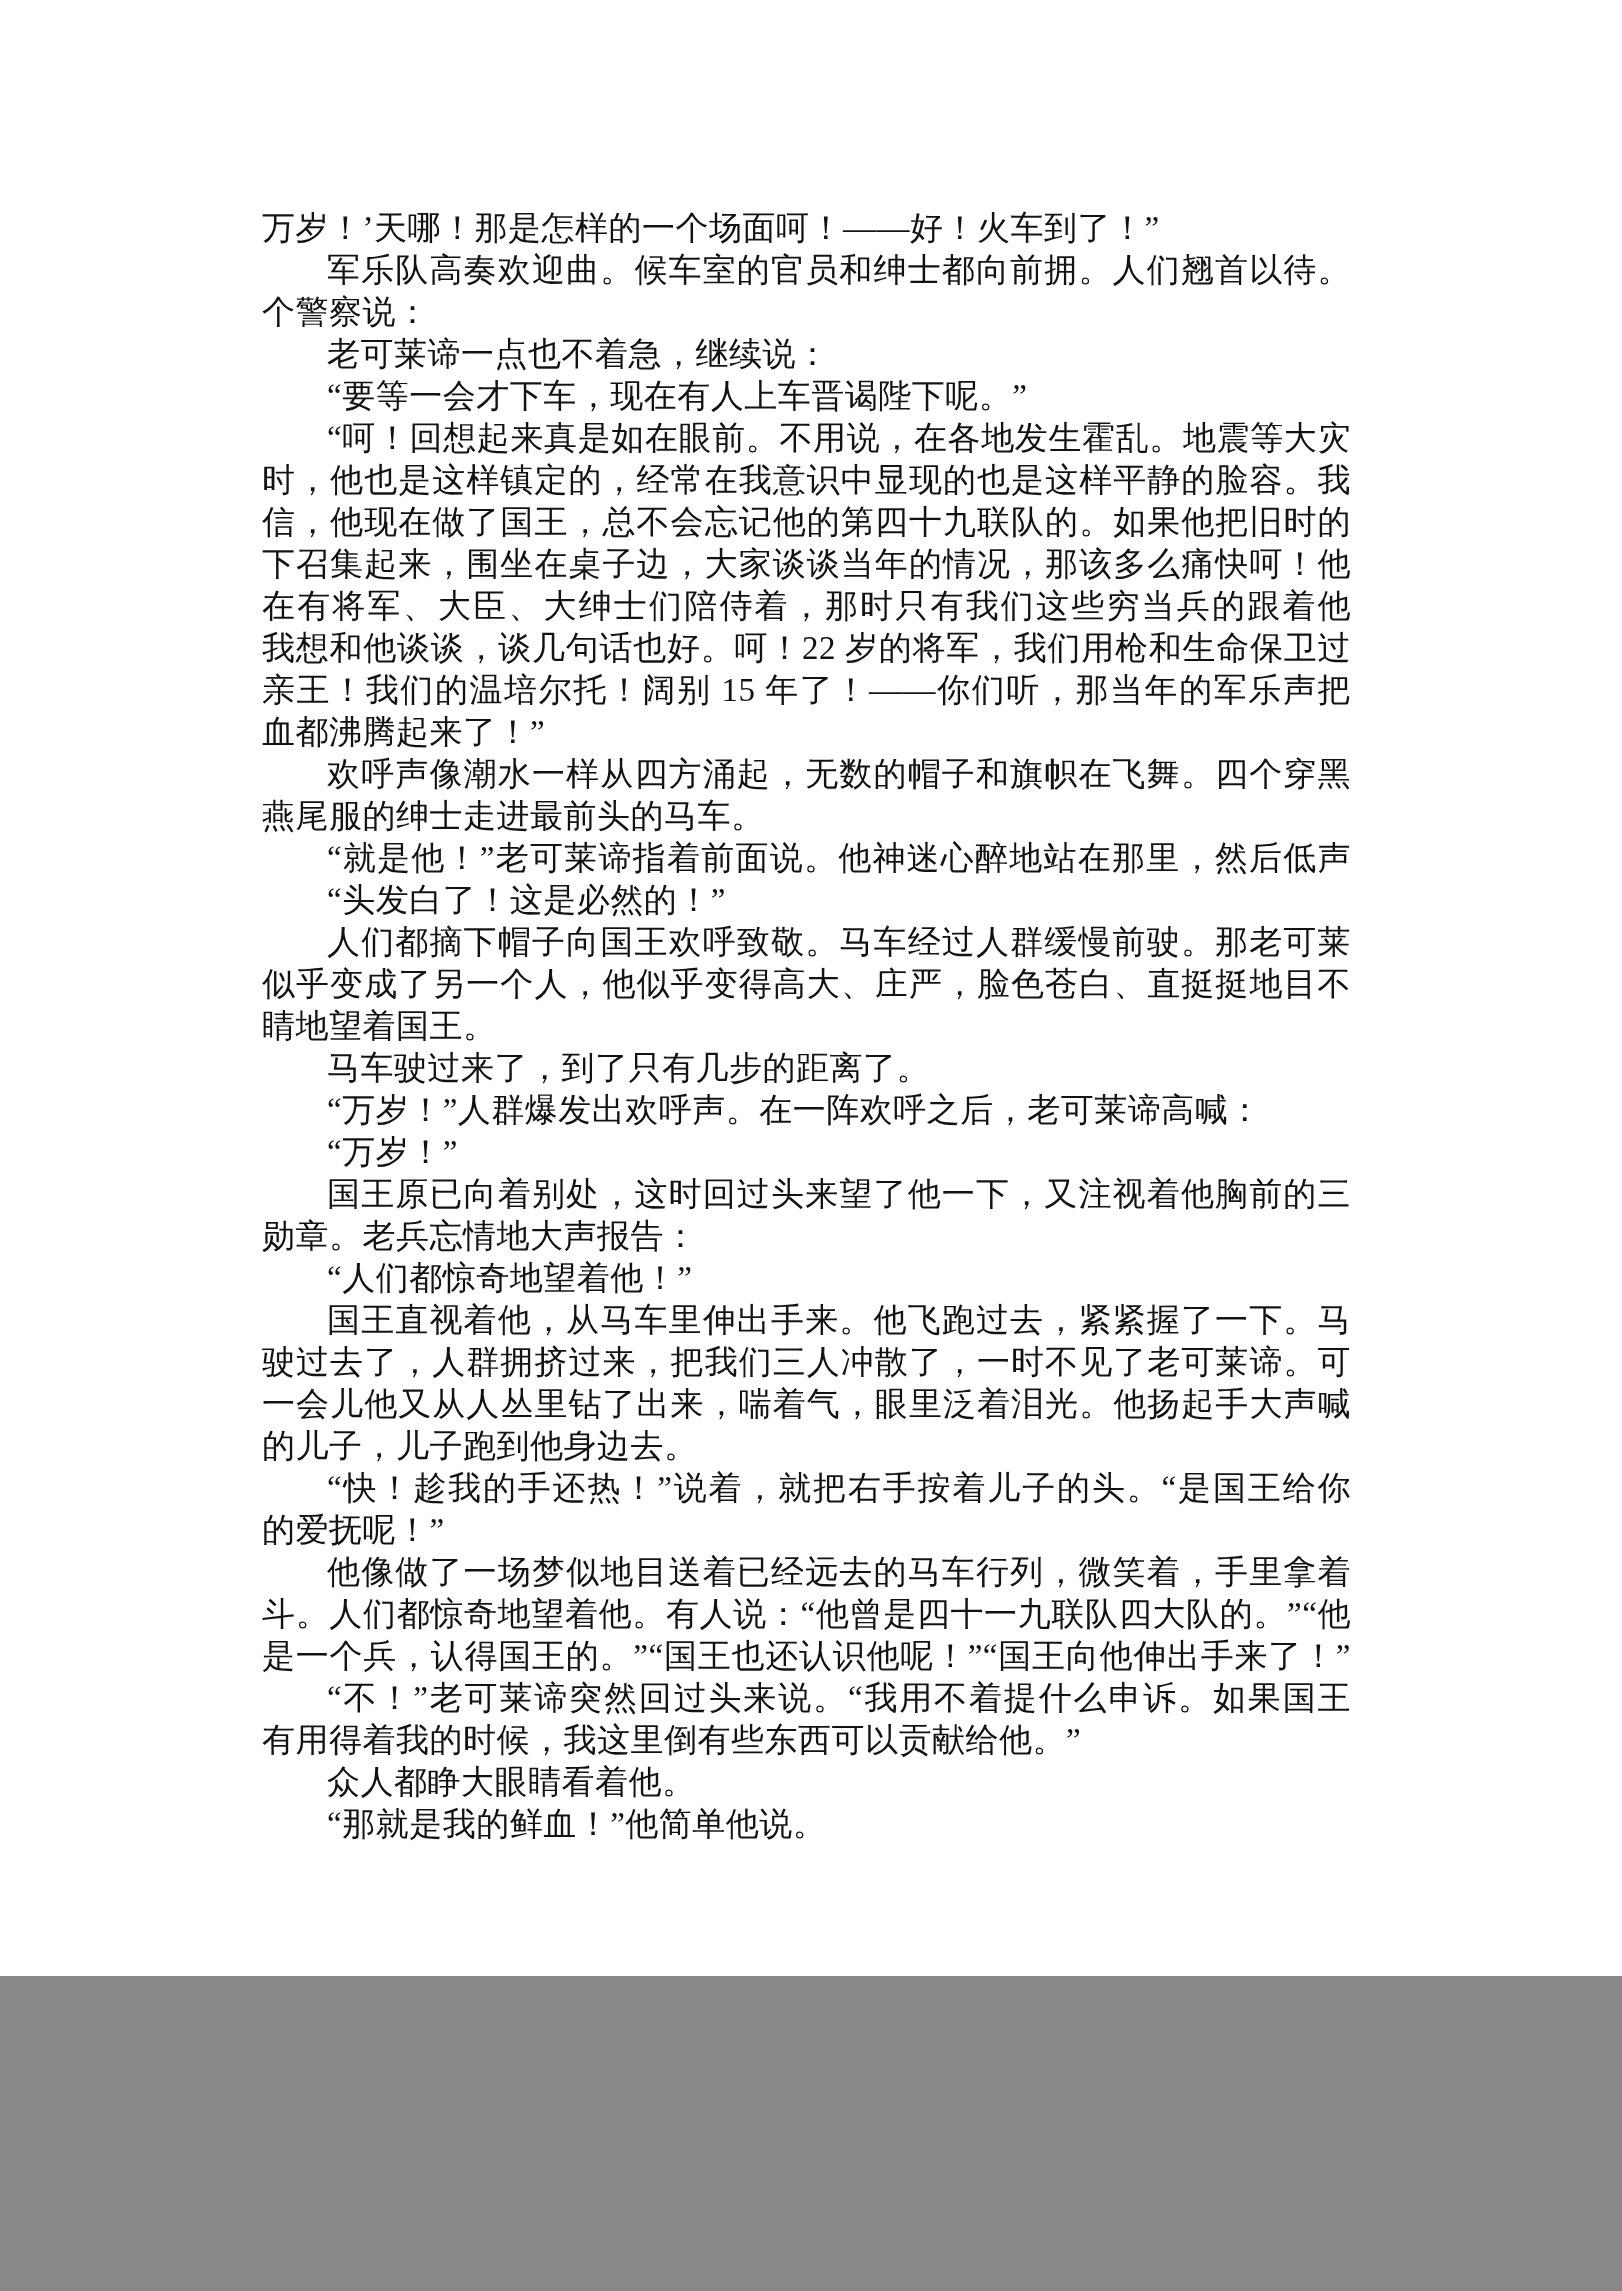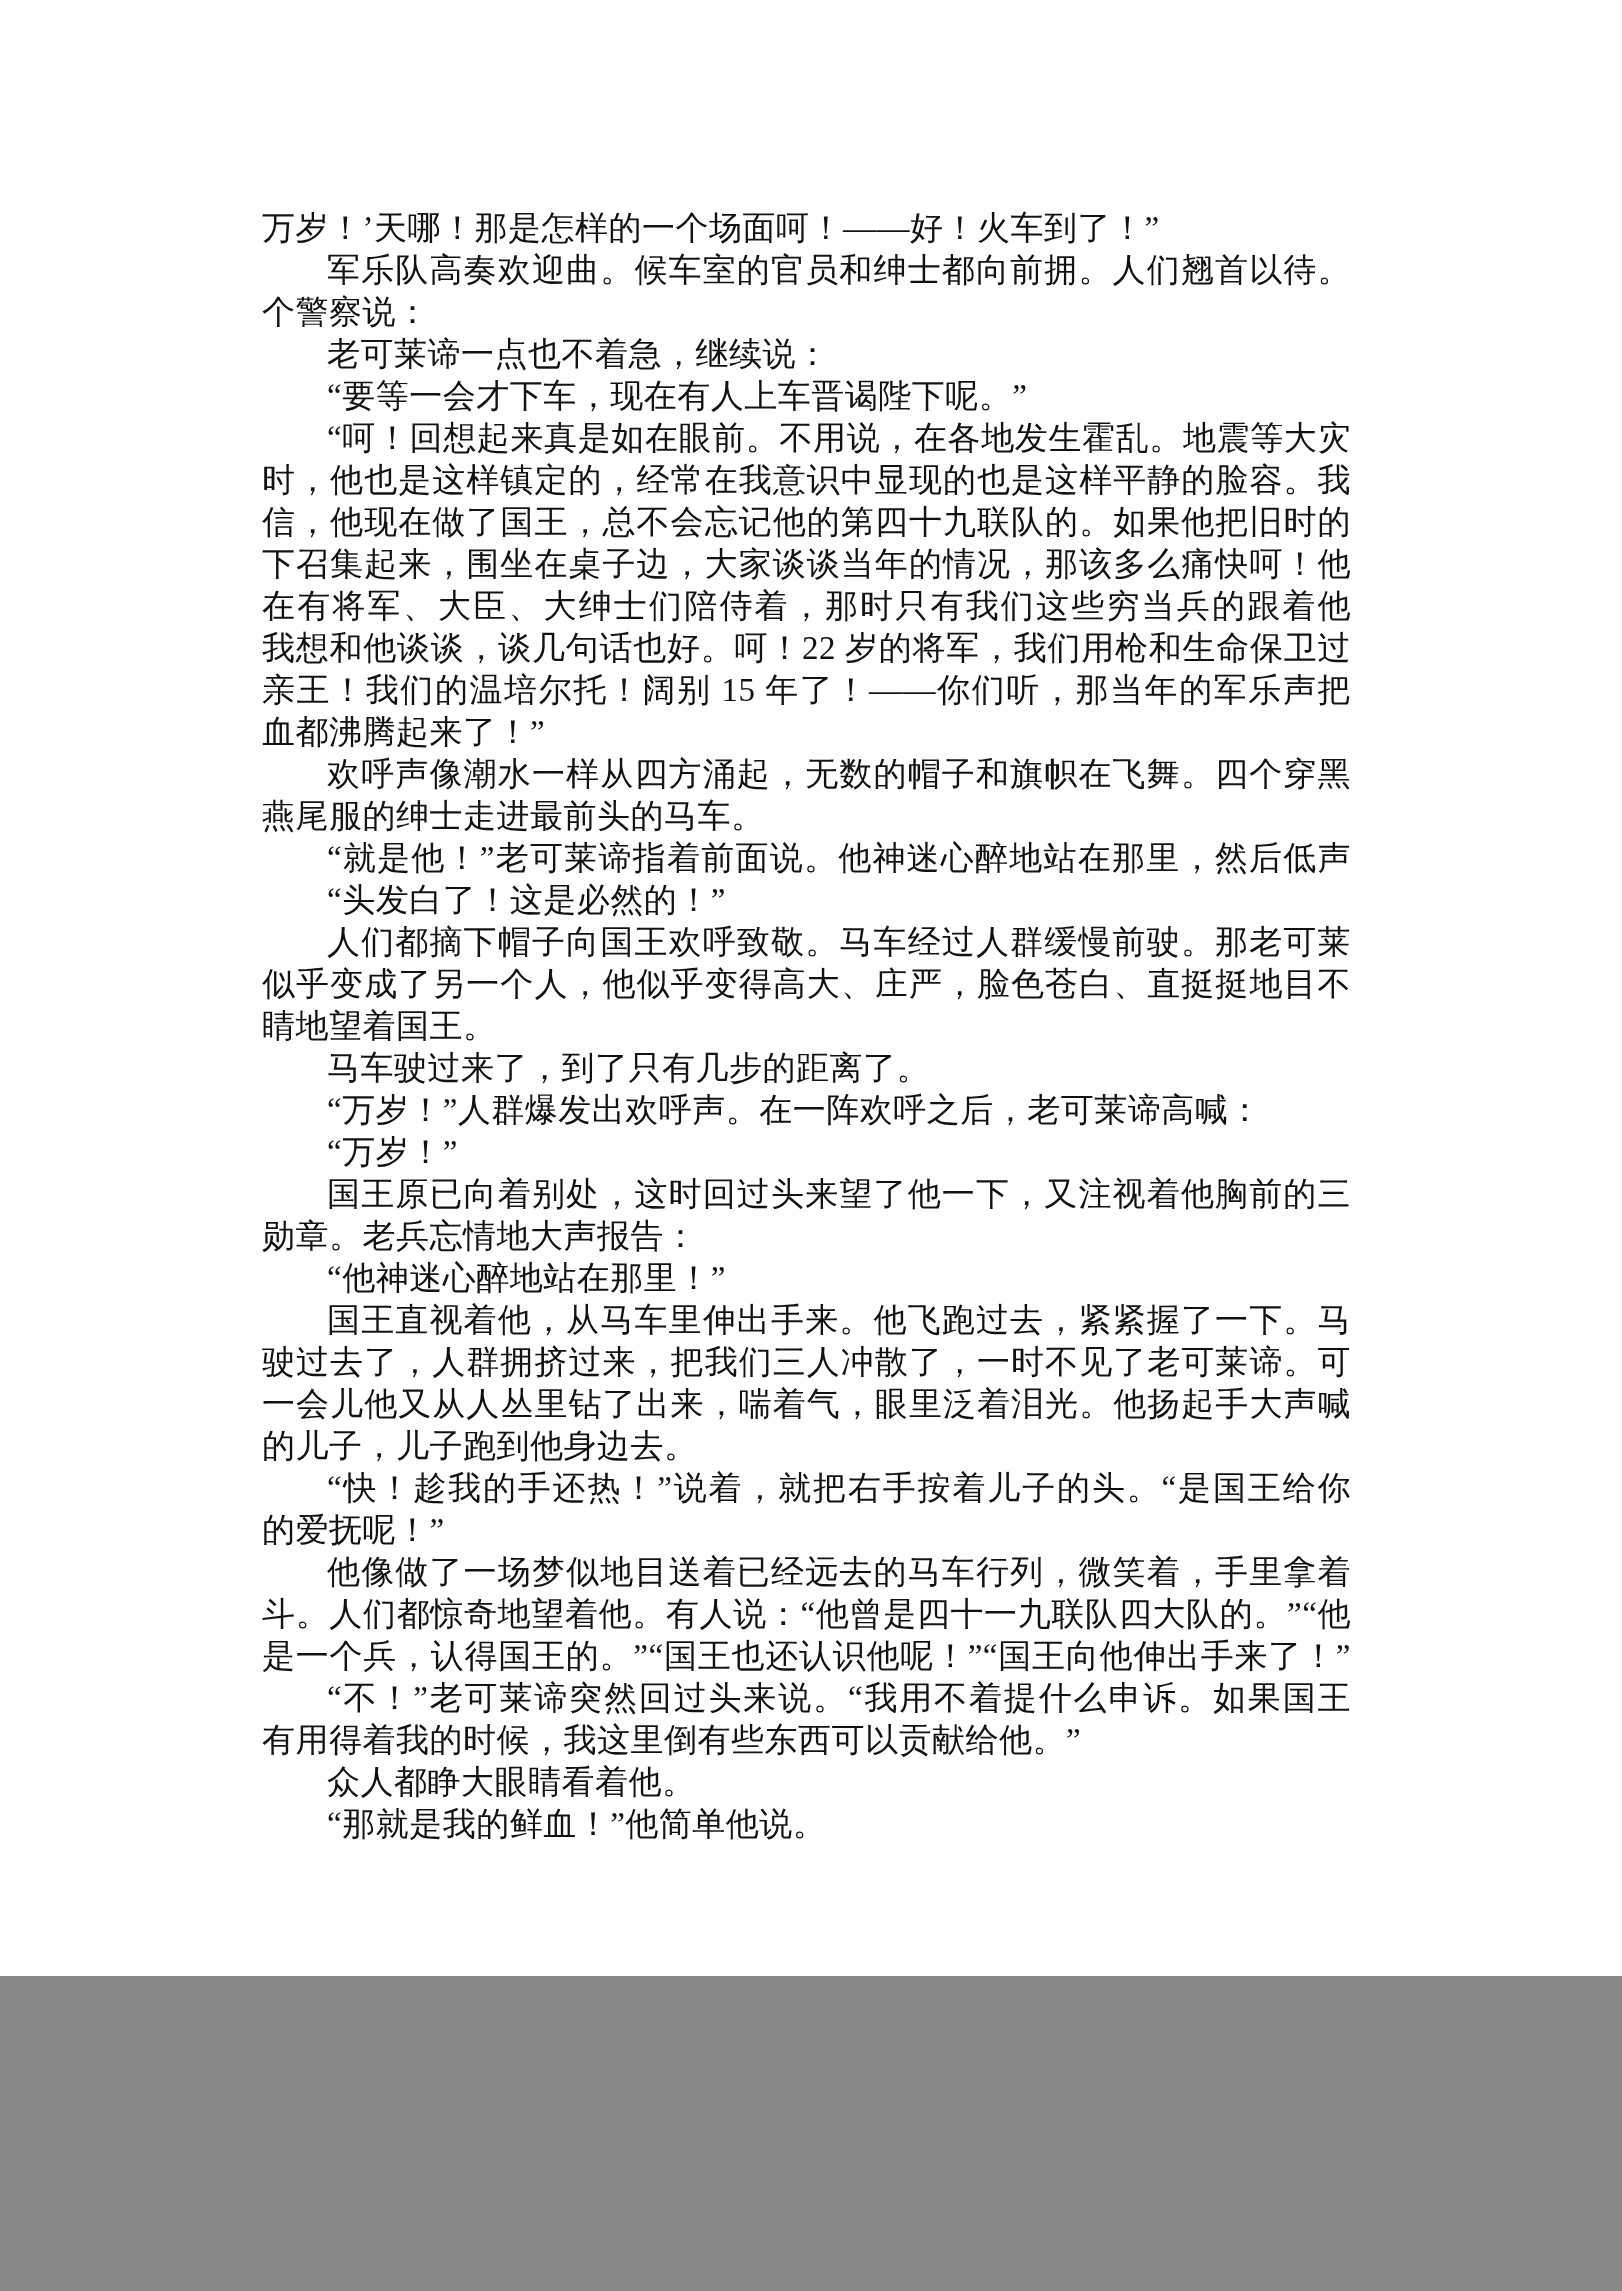--- a/index.html
+++ b/index.html
@@ -79,21 +79,21 @@
       <div class="text-line indent fill">“就是他！”老可莱谛指着前面说。他神迷心醉地站在那里，然后低声</div>
       <div class="text-line indent">“头发白了！这是必然的！”</div>
       <div class="text-line indent fill">人们都摘下帽子向国王欢呼致敬。马车经过人群缓慢前驶。那老可莱谛</div>
       <div class="text-line fill">似乎变成了另一个人，他似乎变得高大、庄严，脸色苍白、直挺挺地目不转</div>
       <div class="text-line">睛地望着国王。</div>
       <div class="text-line indent">马车驶过来了，到了只有几步的距离了。</div>
       <div class="text-line indent">“万岁！”人群爆发出欢呼声。在一阵欢呼之后，老可莱谛高喊：</div>
       <div class="text-line indent">“万岁！”</div>
       <div class="text-line indent fill">国王原已向着别处，这时回过头来望了他一下，又注视着他胸前的三枚</div>
       <div class="text-line">勋章。老兵忘情地大声报告：</div>
-      <div class="text-line indent">“他神迷心醉地站在那里！”</div>
+      <div class="text-line indent">“人们都惊奇地望着他！”</div>
       <div class="text-line indent fill">国王直视着他，从马车里伸出手来。他飞跑过去，紧紧握了一下。马车</div>
       <div class="text-line fill">驶过去了，人群拥挤过来，把我们三人冲散了，一时不见了老可莱谛。可是，</div>
       <div class="text-line fill">一会儿他又从人丛里钻了出来，喘着气，眼里泛着泪光。他扬起手大声喊他</div>
       <div class="text-line">的儿子，儿子跑到他身边去。</div>
       <div class="text-line indent fill">“快！趁我的手还热！”说着，就把右手按着儿子的头。“是国王给你</div>
       <div class="text-line">的爱抚呢！”</div>
       <div class="text-line indent fill">他像做了一场梦似地目送着已经远去的马车行列，微笑着，手里拿着烟</div>
       <div class="text-line fill">斗。人们都惊奇地望着他。有人说：“他曾是四十一九联队四大队的。”“他</div>
       <div class="text-line fill">是一个兵，认得国王的。”“国王也还认识他呢！”“国王向他伸出手来了！”</div>
       <div class="text-line indent fill">“不！”老可莱谛突然回过头来说。“我用不着提什么申诉。如果国王</div>

